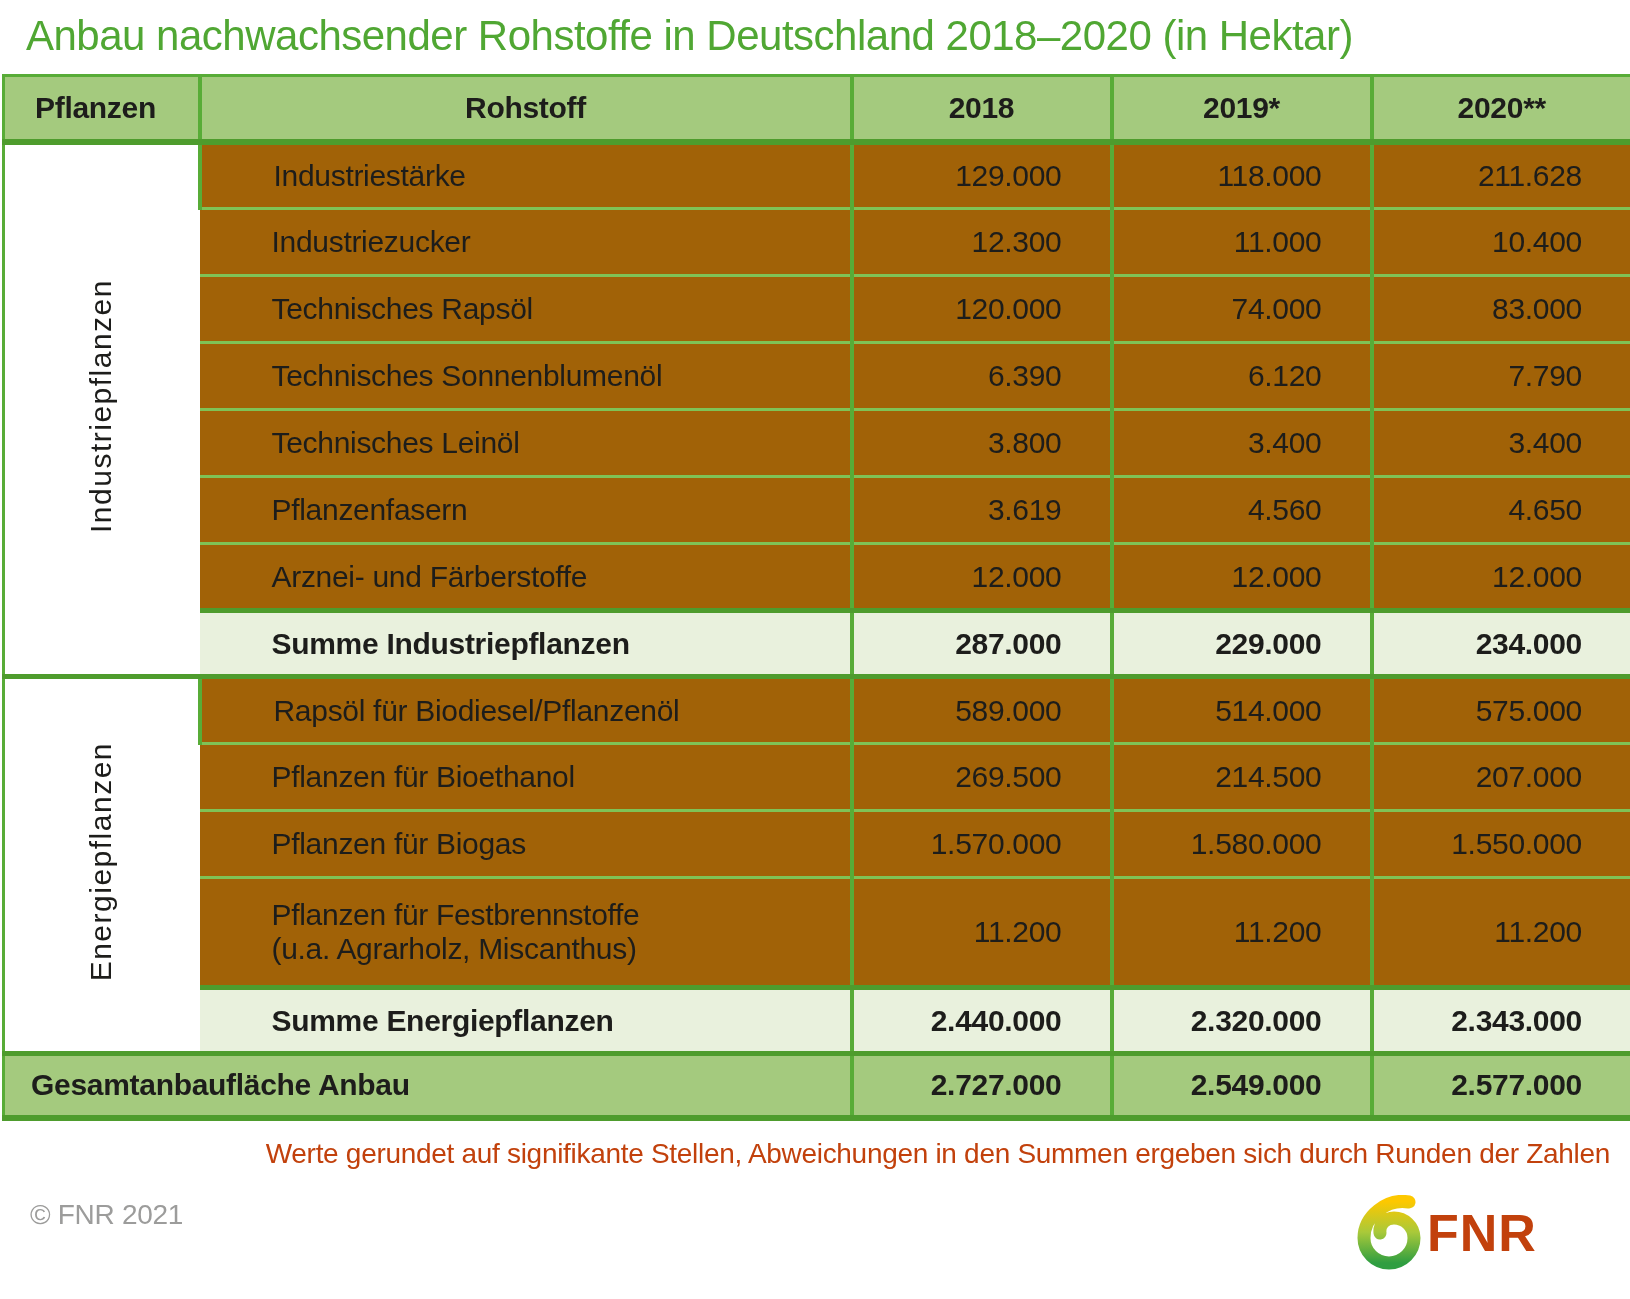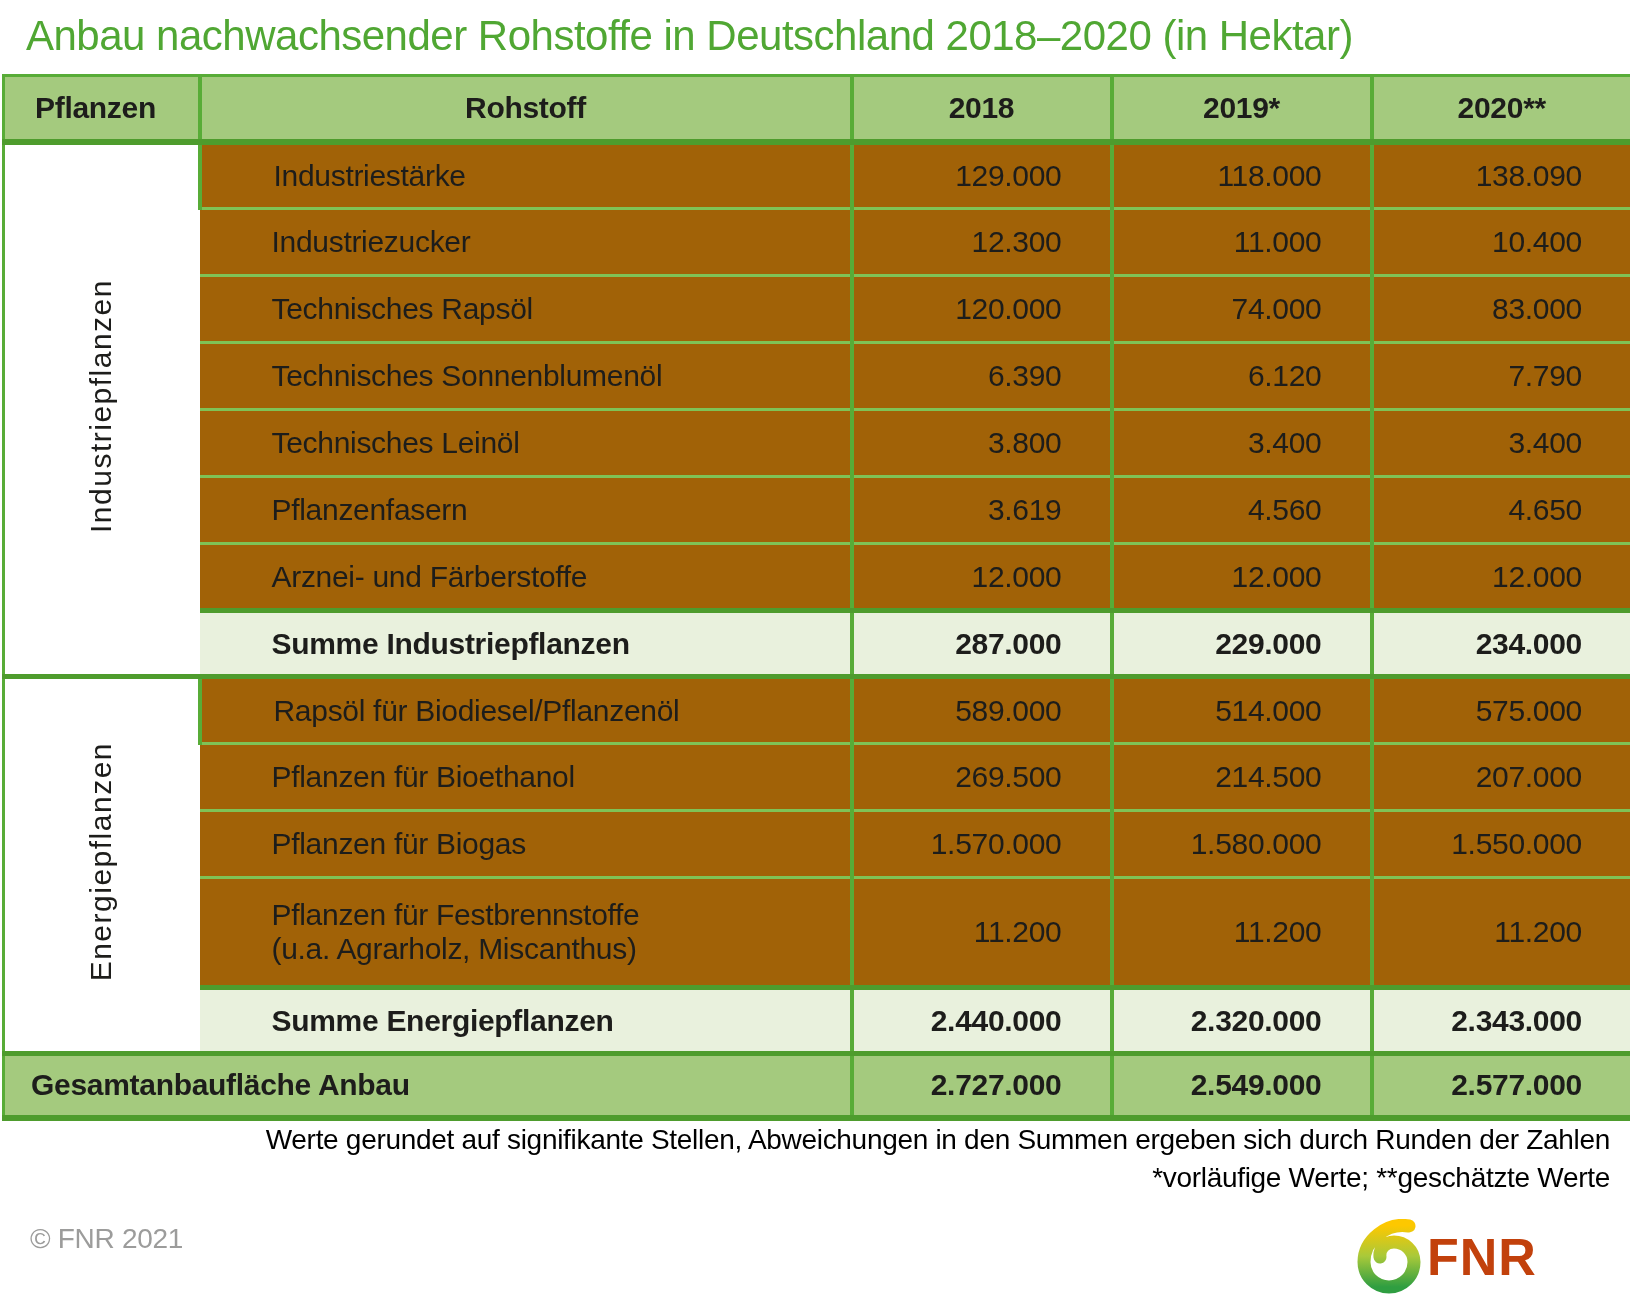--- a/index.html
+++ b/index.html
@@ -36,22 +36,22 @@
   td.val { text-align:right; padding-right:48px; }
 
   tr.sum-row td { background:#e9f1dd; font-weight:bold; }
   tr.sum-row { height:66px; }
   tr.row-tall { height:110px; }
 
   tr.total-row { height:64px; }
   tr.total-row td { background:#a4ca7e; font-weight:bold; border-top:5px solid #4e9c2d; }
   tr.total-row td.total-label { text-align:left; padding-left:26px; }
 
-  .footnotes { padding-right:20px; text-align:right;
-               font-size:28px; line-height:38px; color:#000000; letter-spacing:-0.3px; }
+  .footnotes { margin-top:14px; padding-right:20px; text-align:right;
+               font-size:28px; line-height:38px; color:#c2410c; letter-spacing:-0.3px; }
 
   .bottom-row { display:flex; justify-content:space-between; align-items:flex-start;
                 padding:22px 18px 0 30px; }
   .sources { font-size:28px; line-height:40px; color:#9c9c9b; letter-spacing:-0.3px; }
 
   .logo { width:255px; display:flex; flex-direction:column; align-items:flex-start; }
   .logo-top { display:flex; align-items:center; }
   .logo-swoosh { width:64px; height:76px; }
   .logo-text { font-size:52px; font-weight:bold; color:#c2410c; letter-spacing:1px;
                margin-left:6px; line-height:1; }
@@ -81,21 +81,21 @@
       </tr>
     </thead>
     <tbody>
       <tr class="first-of-section">
         <td class="group-cell" rowspan="8">
           <span class="vlabel">Industriepflanzen</span>
         </td>
         <td class="rohstoff">Industriestärke</td>
         <td class="val">129.000</td>
         <td class="val">118.000</td>
-        <td class="val">138.090</td>
+        <td class="val">211.628</td>
       </tr>
       <tr>
         <td class="rohstoff">Industriezucker</td>
         <td class="val">12.300</td>
         <td class="val">11.000</td>
         <td class="val">10.400</td>
       </tr>
       <tr>
         <td class="rohstoff">Technisches Rapsöl</td>
         <td class="val">120.000</td>
@@ -174,21 +174,20 @@
         <td class="total-label" colspan="2">Gesamtanbaufläche Anbau</td>
         <td class="val">2.727.000</td>
         <td class="val">2.549.000</td>
         <td class="val">2.577.000</td>
       </tr>
     </tbody>
   </table>
 
   <div class="footnotes">
     <div>Werte gerundet auf signifikante Stellen, Abweichungen in den Summen ergeben sich durch Runden der Zahlen</div>
-    <div>*vorläufige Werte; **geschätzte Werte</div>
   </div>
 
   <div class="bottom-row">
     <div class="sources">
       <div>© FNR 2021</div>
     </div>
     <div class="logo">
       <div class="logo-top">
         <svg class="logo-swoosh" viewBox="0 0 64 76" aria-hidden="true">
           <defs>

